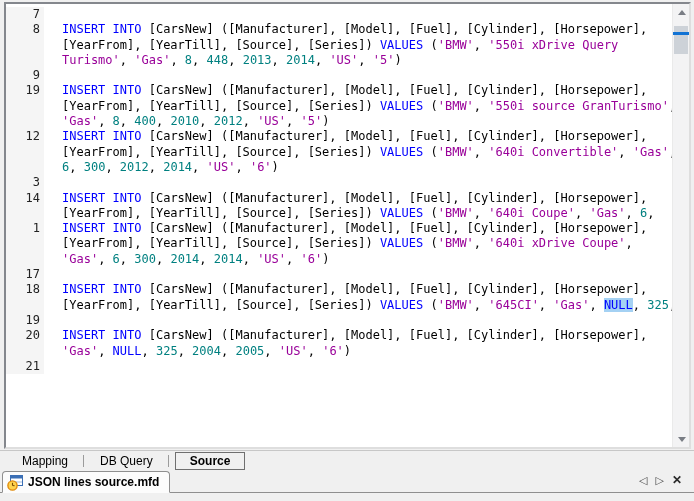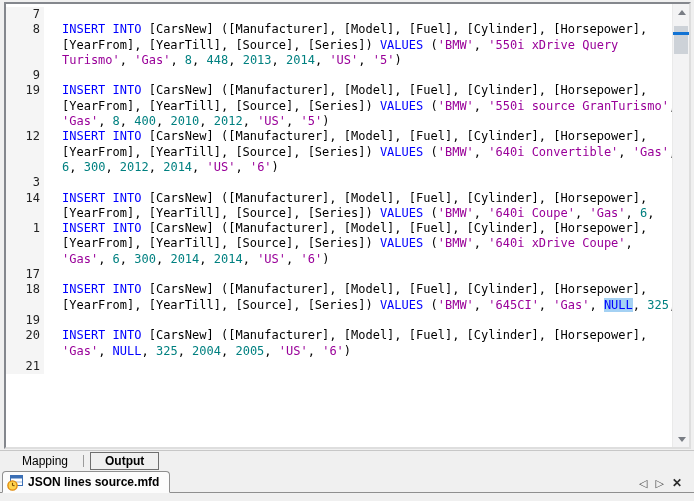--- a/index.html
+++ b/index.html
@@ -42,21 +42,21 @@
   .view-tabs{position:absolute;left:0;top:450px;width:694px;height:21px;
     display:flex;align-items:center;padding-left:6px;box-sizing:border-box;
     border-top:1px solid #c7c7c7;font-size:12px;color:#000;}
   .vtab{padding:2px 16px;position:relative;cursor:default;}
   .vtab .sep{position:absolute;right:0;top:3px;bottom:3px;width:1px;background:#9b9b9b;}
   .vtab.active{font-weight:bold;border:1px solid #6f6f6f;background:#f0f0f0;
     padding:1px 14px;margin-left:6px;}
 
   
   .doc-tabs{position:absolute;left:0;top:471px;width:694px;height:22px;
-    border-bottom:1px solid #8f8f8f;box-sizing:border-box;display:flex;align-items:flex-end;}
+    border-bottom:1px solid #8f8f8f;box-sizing:border-box;display:flex;}
   .doc-tab{display:flex;align-items:center;gap:4px;height:20px;margin-left:2px;margin-bottom:-1px;
     padding:0 10px 0 4px;background:#fcfcfc;border:1px solid #8f8f8f;border-bottom:1px solid #fcfcfc;
     border-radius:4px 4px 0 0;font-size:12px;font-weight:bold;color:#000;z-index:2;}
   .doc-nav{margin-left:auto;display:flex;align-items:center;gap:8px;padding-right:12px;
     padding-bottom:3px;font-size:11px;color:#444;}
   .doc-nav .nav-btn{cursor:default;line-height:12px;}
   .doc-nav .close{font-weight:bold;font-size:12px;color:#2b2b2b;}
 
   .mfd-icon{width:17px;height:17px;display:inline-block;}
 </style>
@@ -104,22 +104,26 @@
         <span class="tri-down"></span>
       </div>
     </div>
   </div>
 
   <div class="view-tabs">
     <div class="vtab">
       <span>Mapping</span>
       <span class="sep"></span>
     </div>
+    <div class="vtab">
+      <span>DB Query</span>
+      <span class="sep"></span>
+    </div>
     <div class="vtab active">
-      <span>Output</span>
+      <span>Source</span>
     </div>
   </div>
 
   <div class="doc-tabs">
     <div class="doc-tab">
       <svg class="mfd-icon" viewBox="0 0 17 17">
         <rect x="3.5" y="1.5" width="12" height="10" fill="#ffffff" stroke="#3b6fb5" stroke-width="1"></rect>
         <rect x="3.5" y="1.5" width="12" height="3" fill="#3b6fb5"></rect>
         <line x1="4" y1="8" x2="15" y2="8" stroke="#9db8dd" stroke-width="1"></line>
         <circle cx="5.5" cy="11.5" r="4.6" fill="#ffd34d" stroke="#e08b0b" stroke-width="1.4"></circle>

